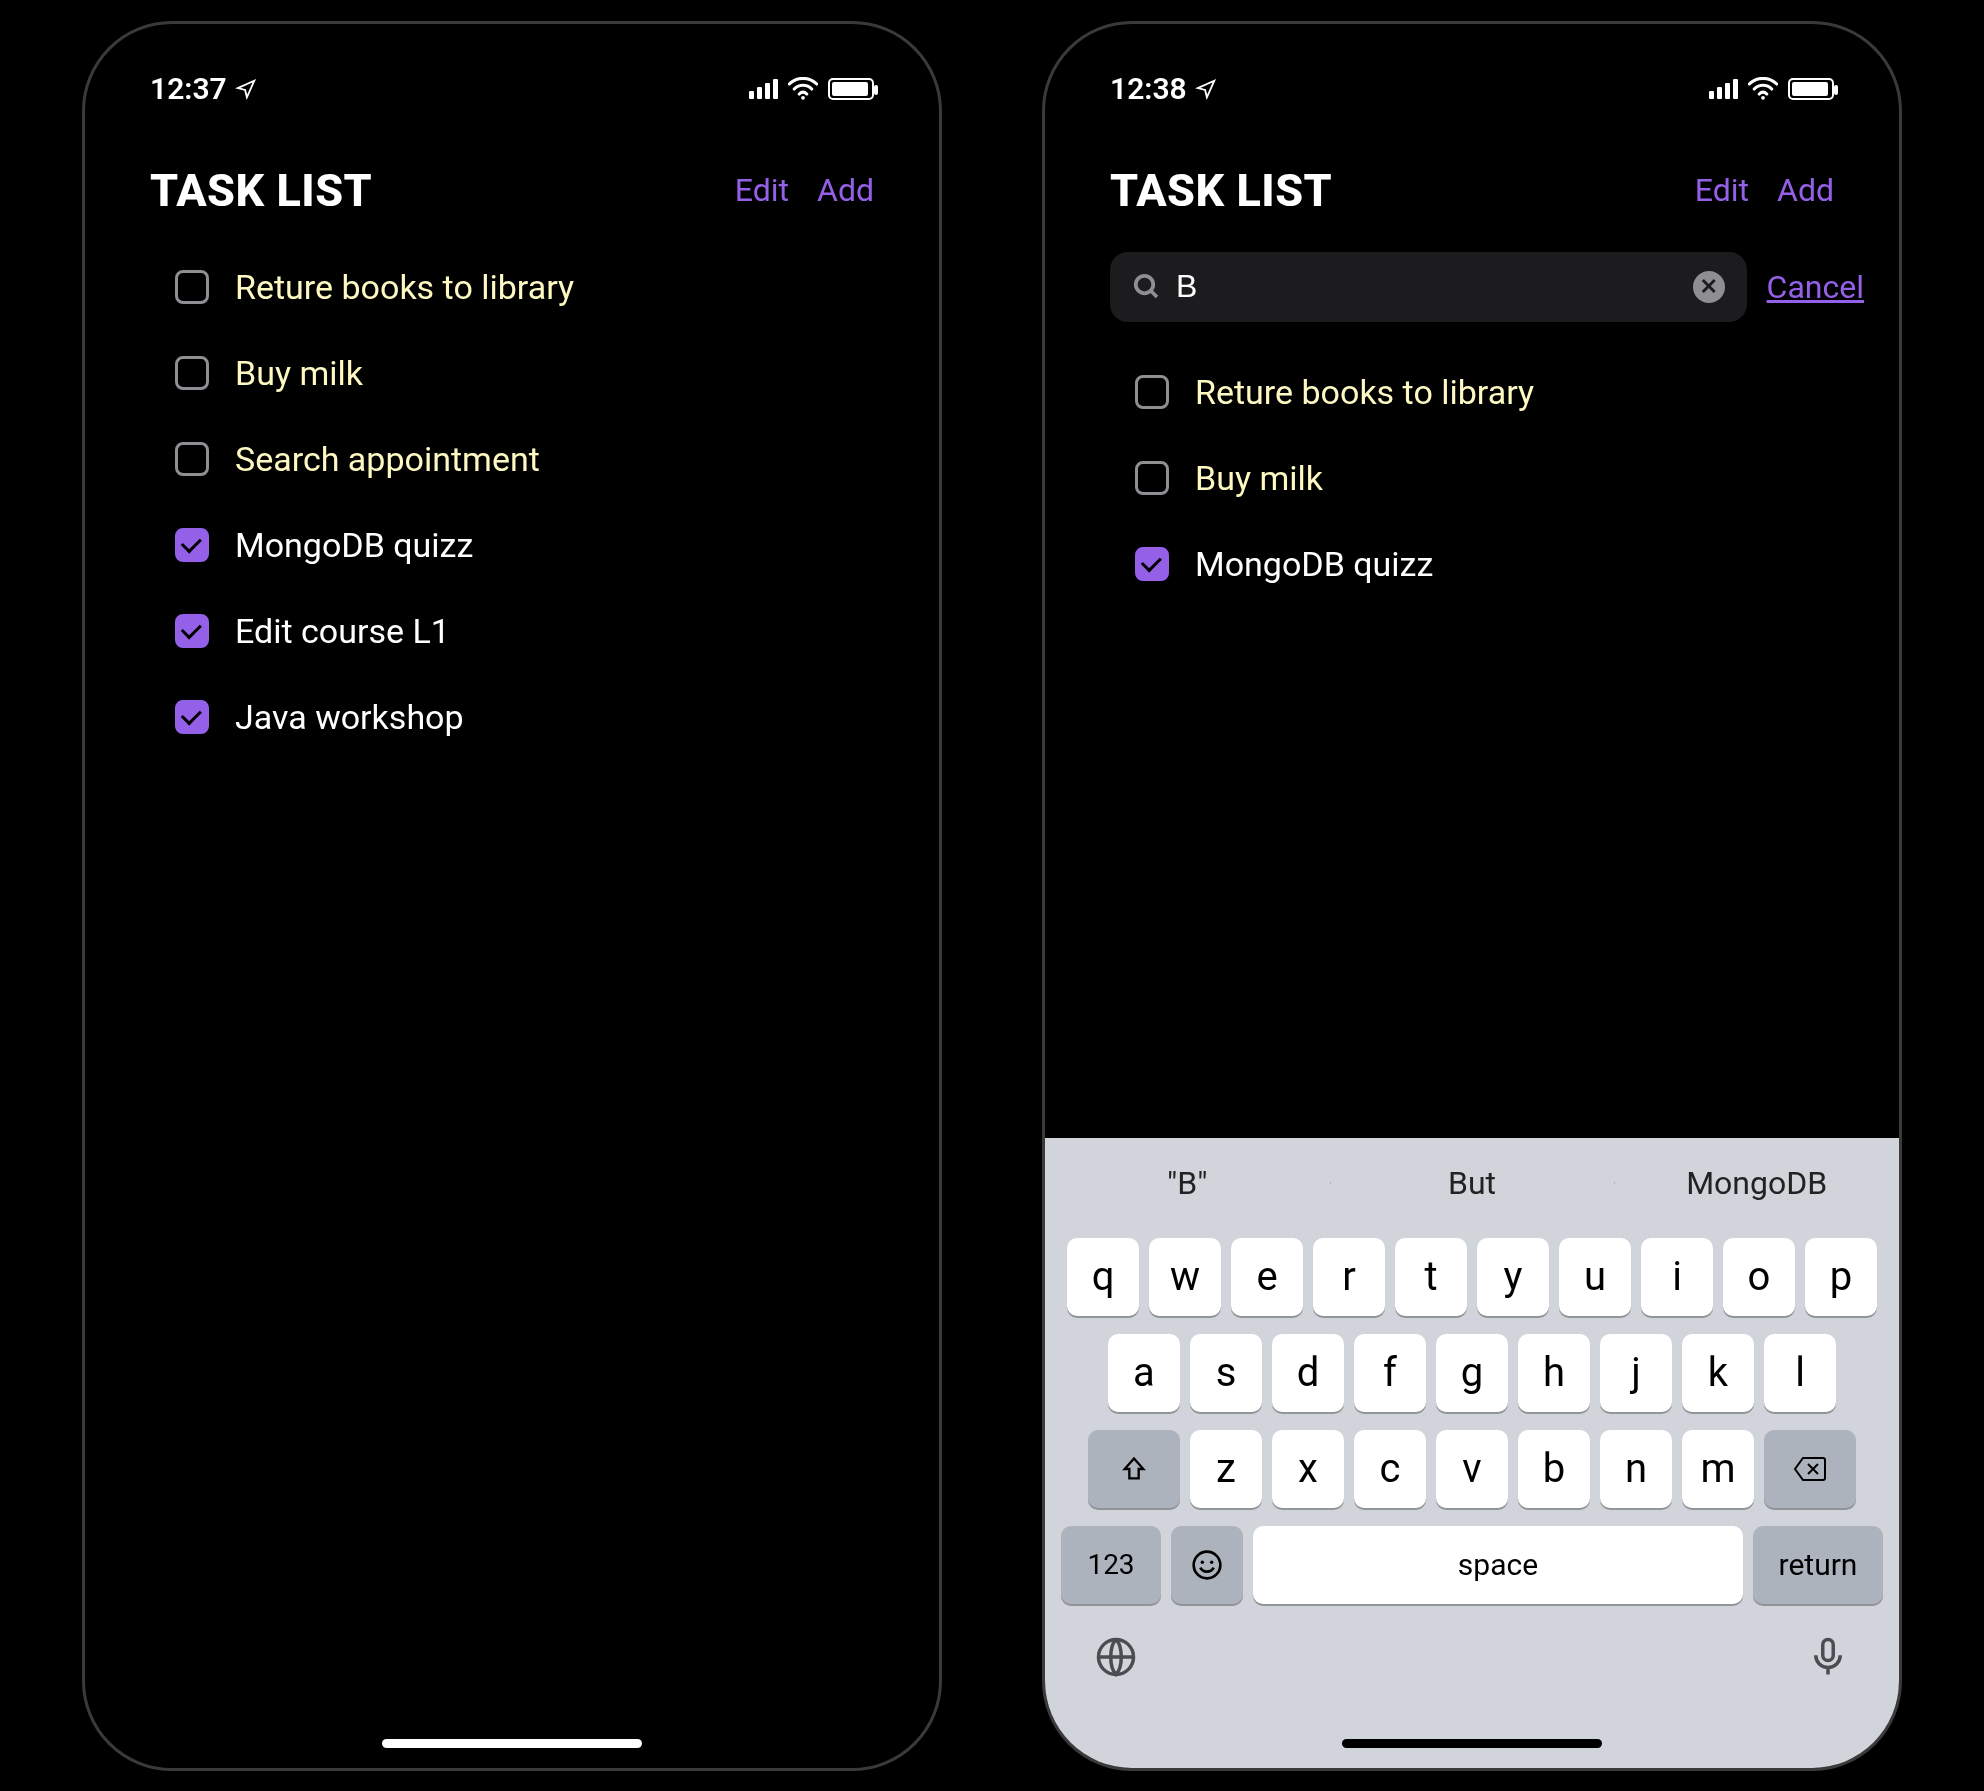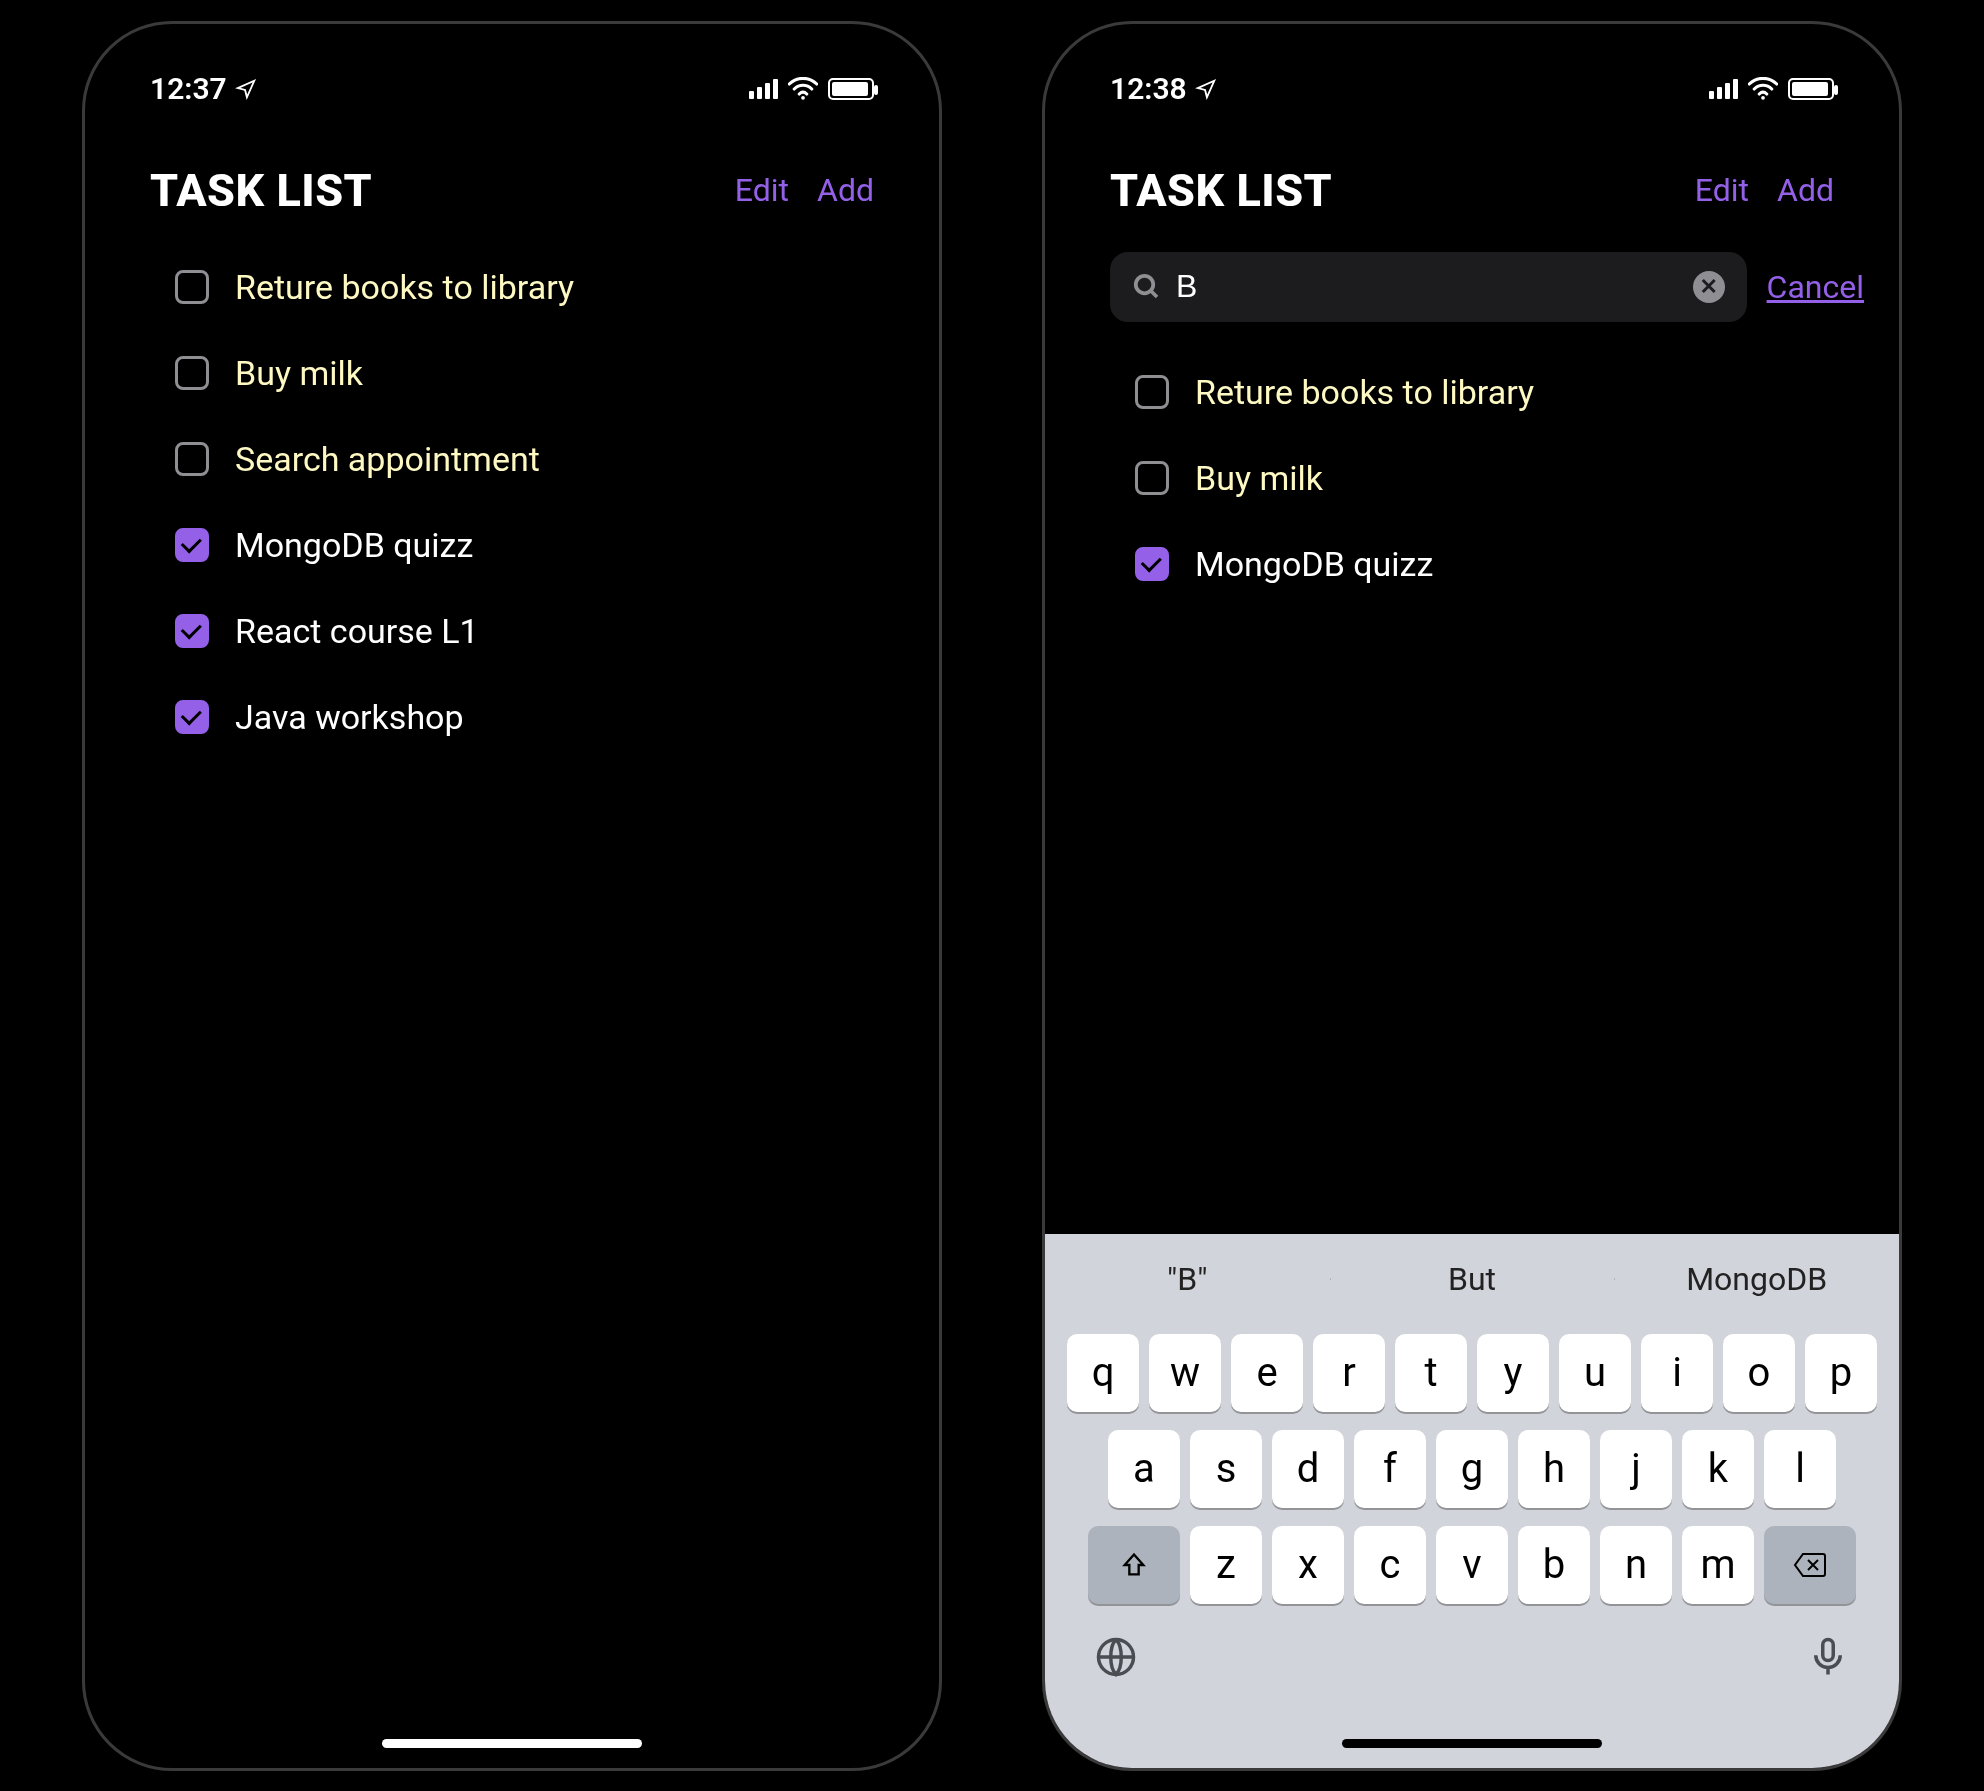--- a/index.html
+++ b/index.html
@@ -262,21 +262,21 @@
     <div class="task-row">
       <div class="checkbox checked">
           <div class="check-mark"></div>
         </div>
       <span class="task-label done">MongoDB quizz</span>
     </div>
     <div class="task-row">
       <div class="checkbox checked">
           <div class="check-mark"></div>
         </div>
-      <span class="task-label done">React course L1</span>
+      <span class="task-label done">Edit course L1</span>
     </div>
     <div class="task-row">
       <div class="checkbox checked">
           <div class="check-mark"></div>
         </div>
       <span class="task-label done">Java workshop</span>
     </div>
   </div>
 
   <div class="home-indicator"></div>
@@ -389,20 +389,33 @@
         <div class="key letter">b</div>
         <div class="key letter">n</div>
         <div class="key letter">m</div>
         <div class="key mod">
           <svg width="34" height="26" viewBox="0 0 34 26">
               <path d="M10 2 H30 A2 2 0 0 1 32 4 V22 A2 2 0 0 1 30 24 H10 L2 13 Z" fill="none" stroke="#000" stroke-width="2"></path>
               <path d="M15 8 L25 18 M25 8 L15 18" stroke="#000" stroke-width="2"></path>
             </svg>
         </div>
       </div>
+      <div class="key-row bottom-row">
+        <div class="key mod" style="width:100px">123</div>
+        <div class="key mod" style="width:72px">
+          <svg width="32" height="32" viewBox="0 0 24 24">
+              <circle cx="12" cy="12" r="10" fill="none" stroke="#000" stroke-width="2"></circle>
+              <circle cx="8.5" cy="10" r="1.3" fill="#000"></circle>
+              <circle cx="15.5" cy="10" r="1.3" fill="#000"></circle>
+              <path d="M7 14 C9 18 15 18 17 14" fill="none" stroke="#000" stroke-width="2"></path>
+            </svg>
+        </div>
+        <div class="key space">space</div>
+        <div class="key return">return</div>
+      </div>
     </div>
     <div class="kb-footer">
       <svg class="kb-icon" viewBox="0 0 24 24">
           <circle cx="12" cy="12" r="10" fill="none" stroke="#4a4d52" stroke-width="2"></circle>
           <path d="M2 12 H22 M12 2 C8 6 8 18 12 22 C16 18 16 6 12 2" fill="none" stroke="#4a4d52" stroke-width="2"></path>
         </svg>
       <svg class="kb-icon" viewBox="0 0 24 24">
           <rect x="9" y="2" width="6" height="12" rx="3" fill="none" stroke="#4a4d52" stroke-width="2"></rect>
           <path d="M5 11 A7 7 0 0 0 19 11 M12 18 V22" fill="none" stroke="#4a4d52" stroke-width="2"></path>
         </svg>

